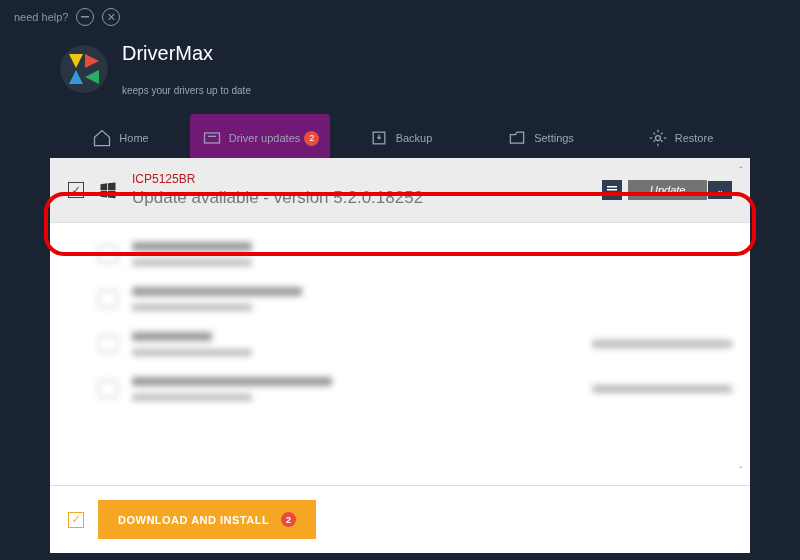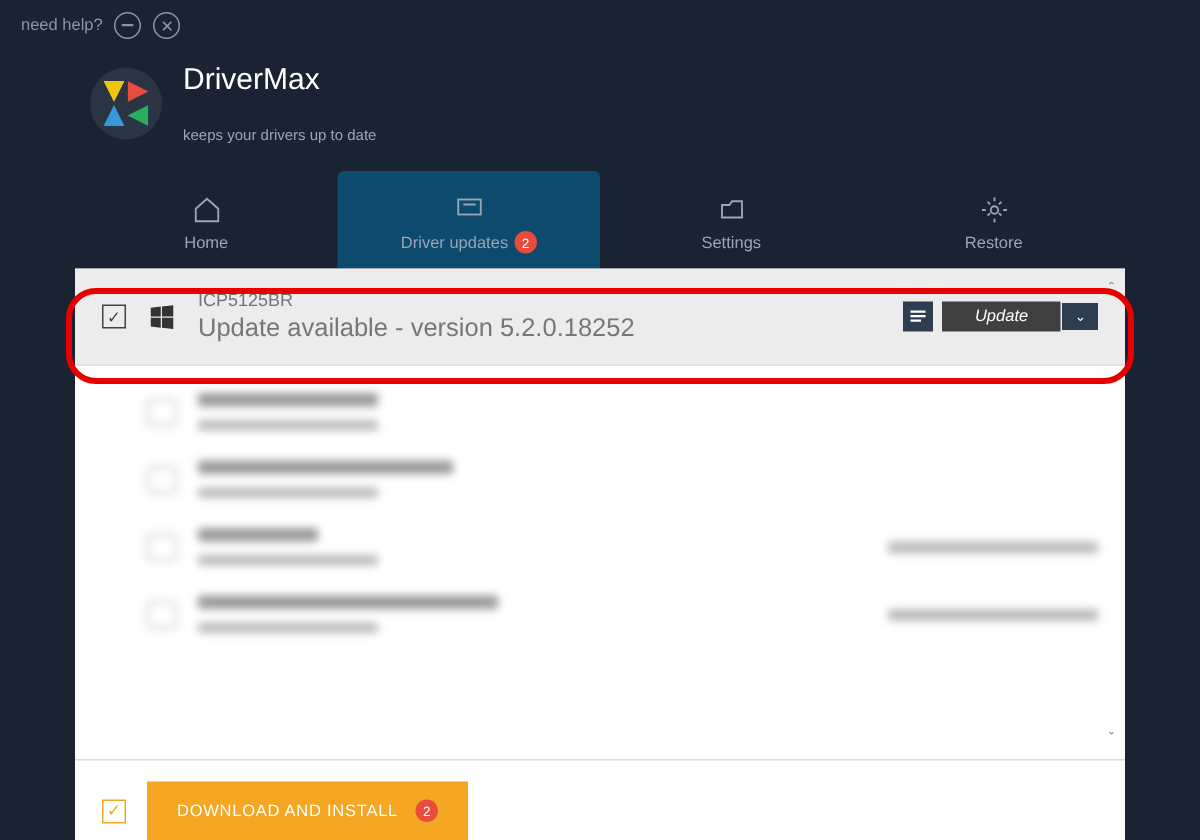--- a/index.html
+++ b/index.html
@@ -12,50 +12,50 @@
 .logo-arrows{width:34px;height:34px;position:relative}
 .arrow{position:absolute;width:14px;height:14px}
 .arrow.r{top:2px;right:2px;background:#e74c3c;clip-path:polygon(0 0,100% 50%,0 100%)}
 .arrow.g{bottom:2px;right:2px;background:#27ae60;clip-path:polygon(100% 0,100% 100%,0 50%)}
 .arrow.b{bottom:2px;left:2px;background:#3498db;clip-path:polygon(0 100%,100% 100%,50% 0)}
 .arrow.y{top:2px;left:2px;background:#f1c40f;clip-path:polygon(0 0,100% 0,50% 100%)}
 .brand-txt{color:#fff}
 .brand-name{font-size:20px;font-weight:400}
 .brand-tag{font-size:10px;color:#9aa5b5;margin-top:20px}
 .nav{display:flex;padding:0 50px}
-.nav-item{flex:1;display:flex;flex-direction:column;align-items:center;justify-content:center;padding:14px 0 10px;gap:6px;cursor:pointer;color:#9aa5b5;font-size:11px;position:relative}
-.nav-item.active{background:#0c4a6e;border-top-left-radius:4px;border-top-right-radius:4px}
+.nav-item{flex:1;display:flex;flex-direction:row;align-items:center;justify-content:center;padding:14px 0 10px;gap:6px;cursor:pointer;color:#9aa5b5;font-size:11px;position:relative}
+.nav-item.active{background:#701a75;border-top-left-radius:4px;border-top-right-radius:4px}
 .nav-icon{width:22px;height:20px;display:flex;align-items:center;justify-content:center}
 .nav-icon svg{width:20px;height:20px;fill:#9aa5b5;stroke:#9aa5b5}
 .badge{background:#e74c3c;color:#fff;border-radius:50%;width:15px;height:15px;font-size:9px;display:inline-flex;align-items:center;justify-content:center;margin-left:4px}
 .nav-label{display:flex;align-items:center}
 .main{background:#fff;margin:0 50px;height:327px;position:relative;overflow:hidden}
 .driver-row{display:flex;align-items:center;padding:14px 18px;background:#ececec;border-bottom:1px solid #ddd;position:relative}
 .check{width:16px;height:16px;border:1.5px solid #444;display:flex;align-items:center;justify-content:center;color:#444;font-size:11px;margin-right:14px}
 .os-icon{width:20px;height:20px;margin-right:14px}
 .driver-info{flex:1}
-.driver-name{font-size:12px;color:#737373}
+.driver-name{font-size:12px;color:#b91c1c}
 .driver-sub{font-size:17px;color:#777;margin-top:2px}
 .details-btn{width:20px;height:20px;background:#2c3e50;display:flex;align-items:center;justify-content:center;margin-right:6px}
 .details-btn svg{width:12px;height:12px;fill:#fff}
 .update-btn{display:flex;align-items:center}
-.update-main{background:#404040;color:#fff;font-size:11px;padding:4px 22px;font-style:italic}
+.update-main{background:#737373;color:#fff;font-size:11px;padding:4px 22px;font-style:italic}
 .update-drop{background:#2c3e50;color:#fff;padding:4px 8px;margin-left:1px;font-size:9px}
 .highlight{position:absolute;border:4px solid #e60000;border-radius:20px;top:192px;left:44px;width:712px;height:64px;pointer-events:none;z-index:10}
 .blur-list{padding:8px 18px}
 .blur-row{display:flex;align-items:center;padding:10px 0;filter:blur(3px)}
 .blur-icon{width:20px;height:18px;border:1.5px solid #aaa;border-radius:3px;margin-right:14px;margin-left:30px}
 .blur-txt{flex:1}
 .blur-title{height:9px;background:#999;border-radius:2px;margin-bottom:4px}
 .blur-sub{height:7px;background:#bbb;border-radius:2px;width:120px}
 .dot-g{width:9px;height:9px;background:#6ab04c;border-radius:50%;margin-left:8px}
 .blur-right{height:8px;background:#bbb;border-radius:2px;width:140px}
 .scroll{position:absolute;right:2px;top:8px;bottom:8px;width:14px;display:flex;flex-direction:column;align-items:center;justify-content:space-between;color:#888;font-size:10px}
 .footer-row{background:#fff;margin:0 50px;padding:14px 18px;display:flex;align-items:center;border-top:1px solid #ddd}
-.dl-btn{background:#f5a623;color:#fff;font-size:11px;font-weight:400;padding:12px 20px;display:flex;align-items:center;gap:8px;letter-spacing:.5px}
+.dl-btn{background:#f5a623;color:#fff;font-size:11px;font-weight:700;padding:12px 20px;display:flex;align-items:center;gap:8px;letter-spacing:.5px}
 </style>
 </head>
 <body>
 
 <div class="header-bar">
   <span class="help-link">need help?</span>
   <div class="win-btn">
       <svg width="8" height="2" viewBox="0 0 8 2">
         <rect width="8" height="1.5" fill="#8a96a8"></rect>
       </svg>
@@ -91,20 +91,29 @@
     <div class="nav-icon">
         <svg viewBox="0 0 24 24">
           <rect x="3" y="6" width="18" height="12" fill="none" stroke-width="1.5"></rect>
           <line x1="7" y1="10" x2="17" y2="10" stroke-width="1.5"></line>
         </svg>
       </div>
     <div class="nav-label">
         <span>Driver updates</span>
         <span class="badge">2</span>
       </div>
+  </div>
+  <div class="nav-item">
+    <div class="nav-icon">
+        <svg viewBox="0 0 24 24">
+          <rect x="5" y="5" width="14" height="14" fill="none" stroke-width="1.5"></rect>
+          <path d="M12 8v5m-2-2l2 2 2-2" fill="none" stroke-width="1.5"></path>
+        </svg>
+      </div>
+    <div class="nav-label">Backup</div>
   </div>
   <div class="nav-item">
     <div class="nav-icon">
         <svg viewBox="0 0 24 24">
           <path d="M4 8h6l2-3h8v13H4z" fill="none" stroke-width="1.5"></path>
         </svg>
       </div>
     <div class="nav-label">Settings</div>
   </div>
   <div class="nav-item">

